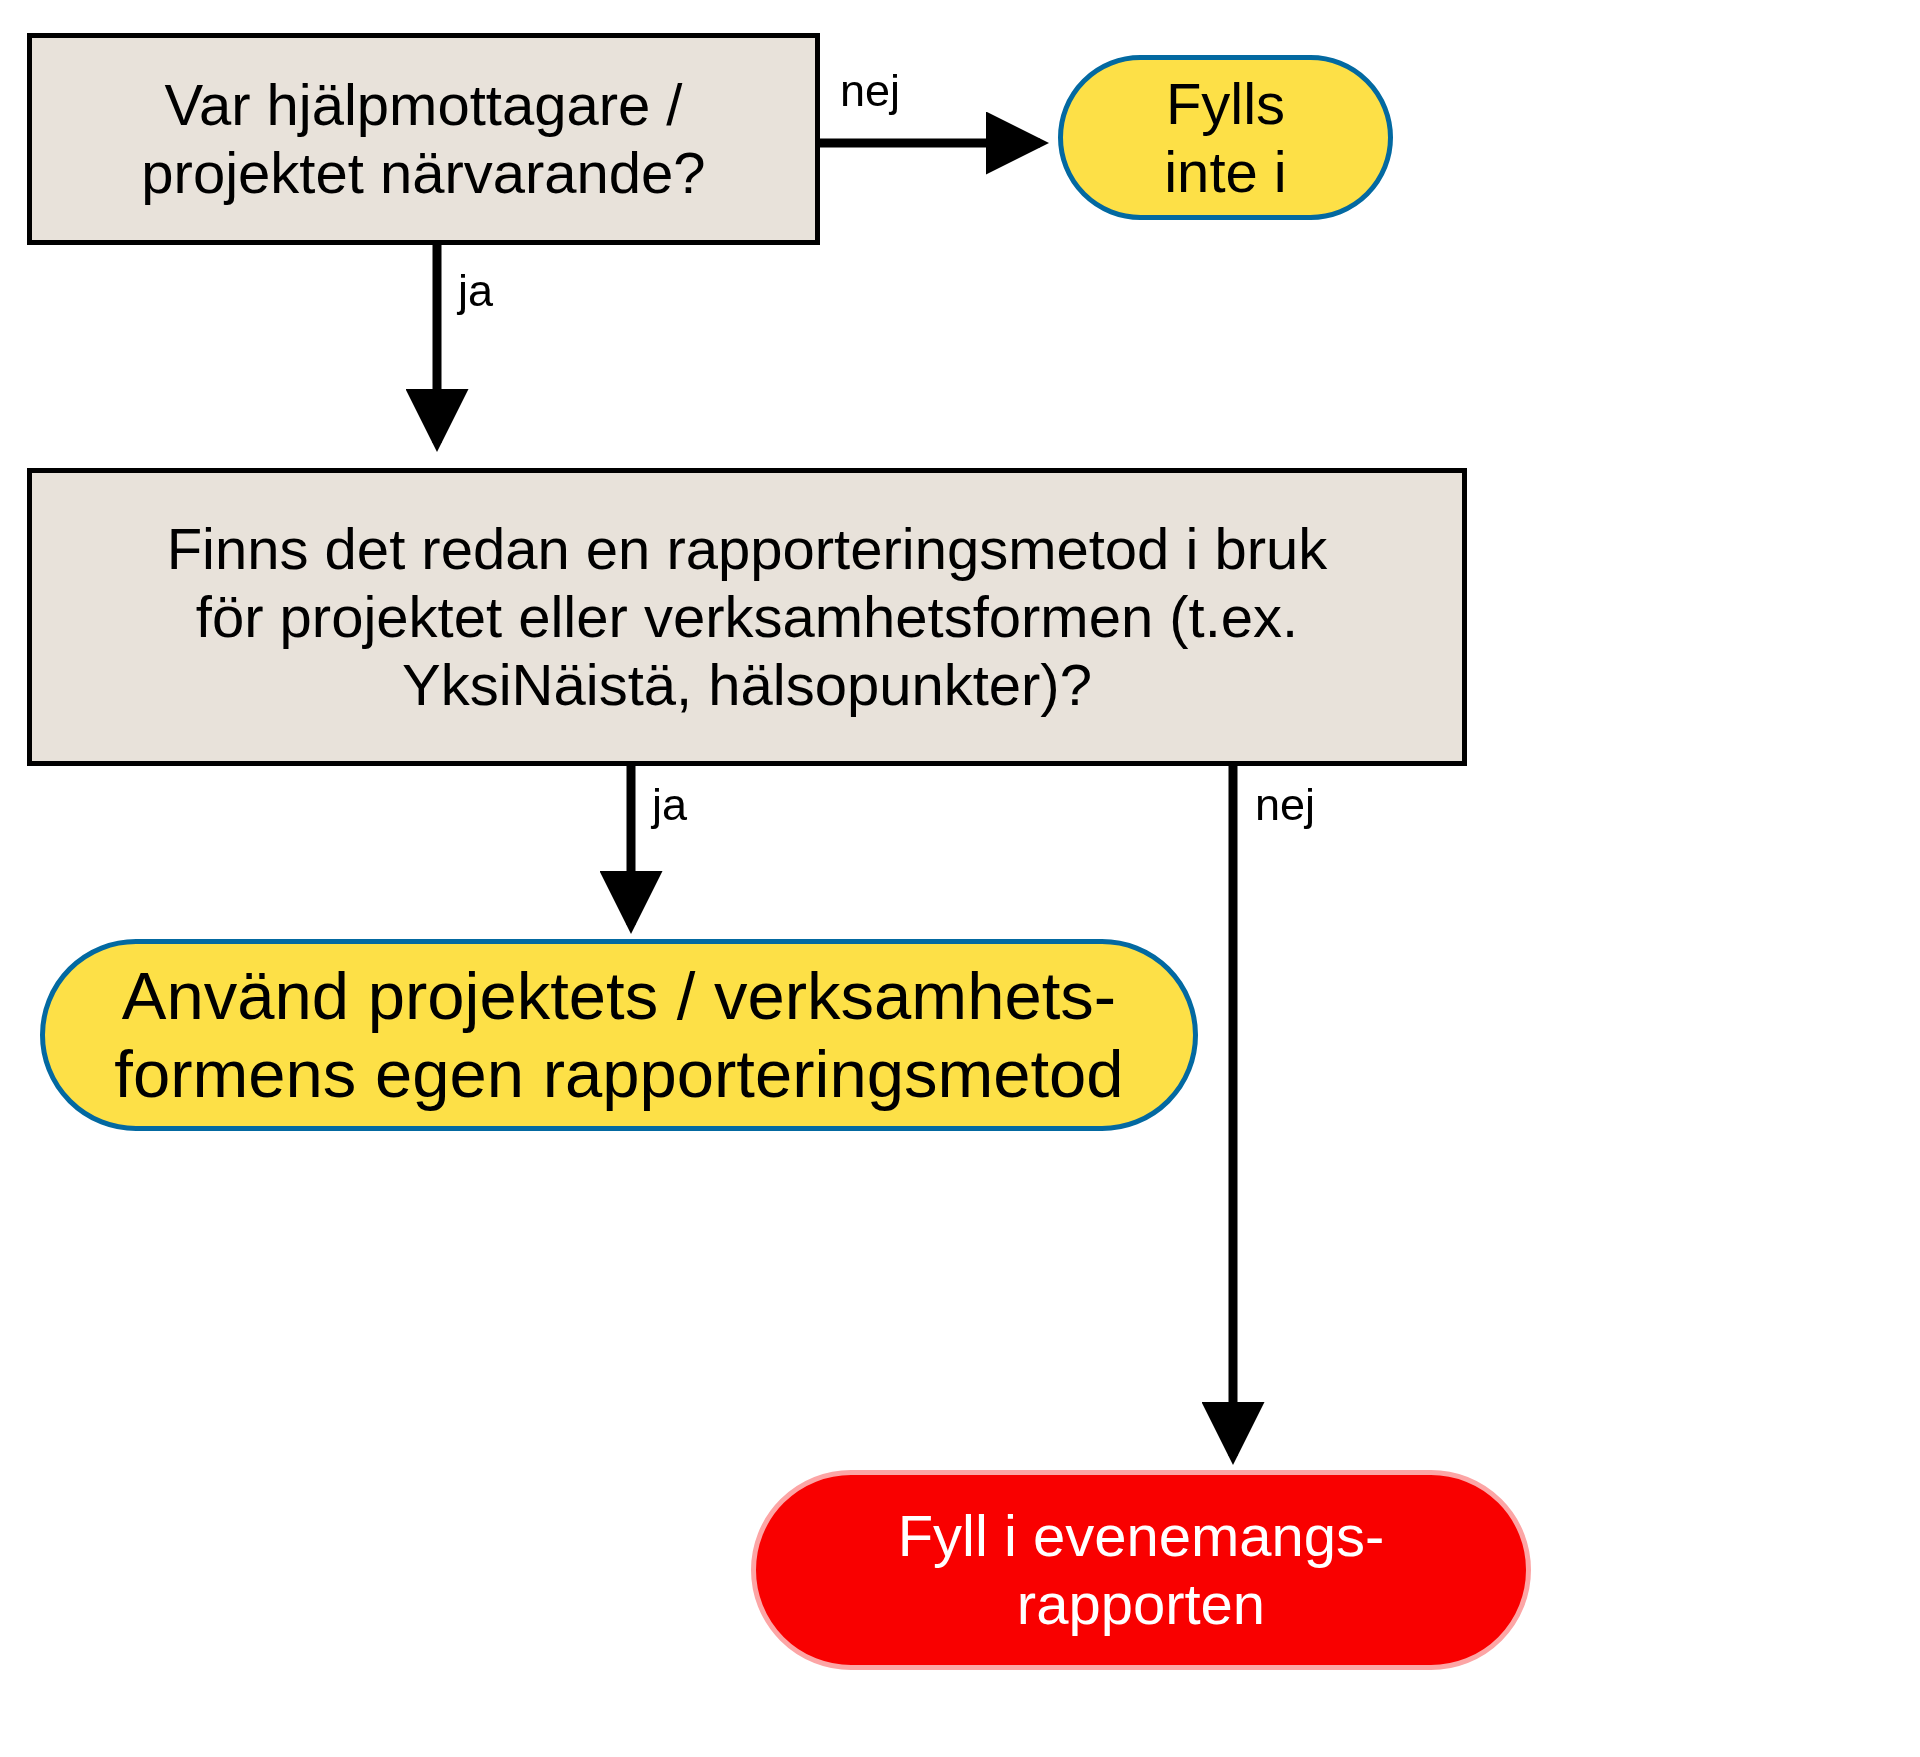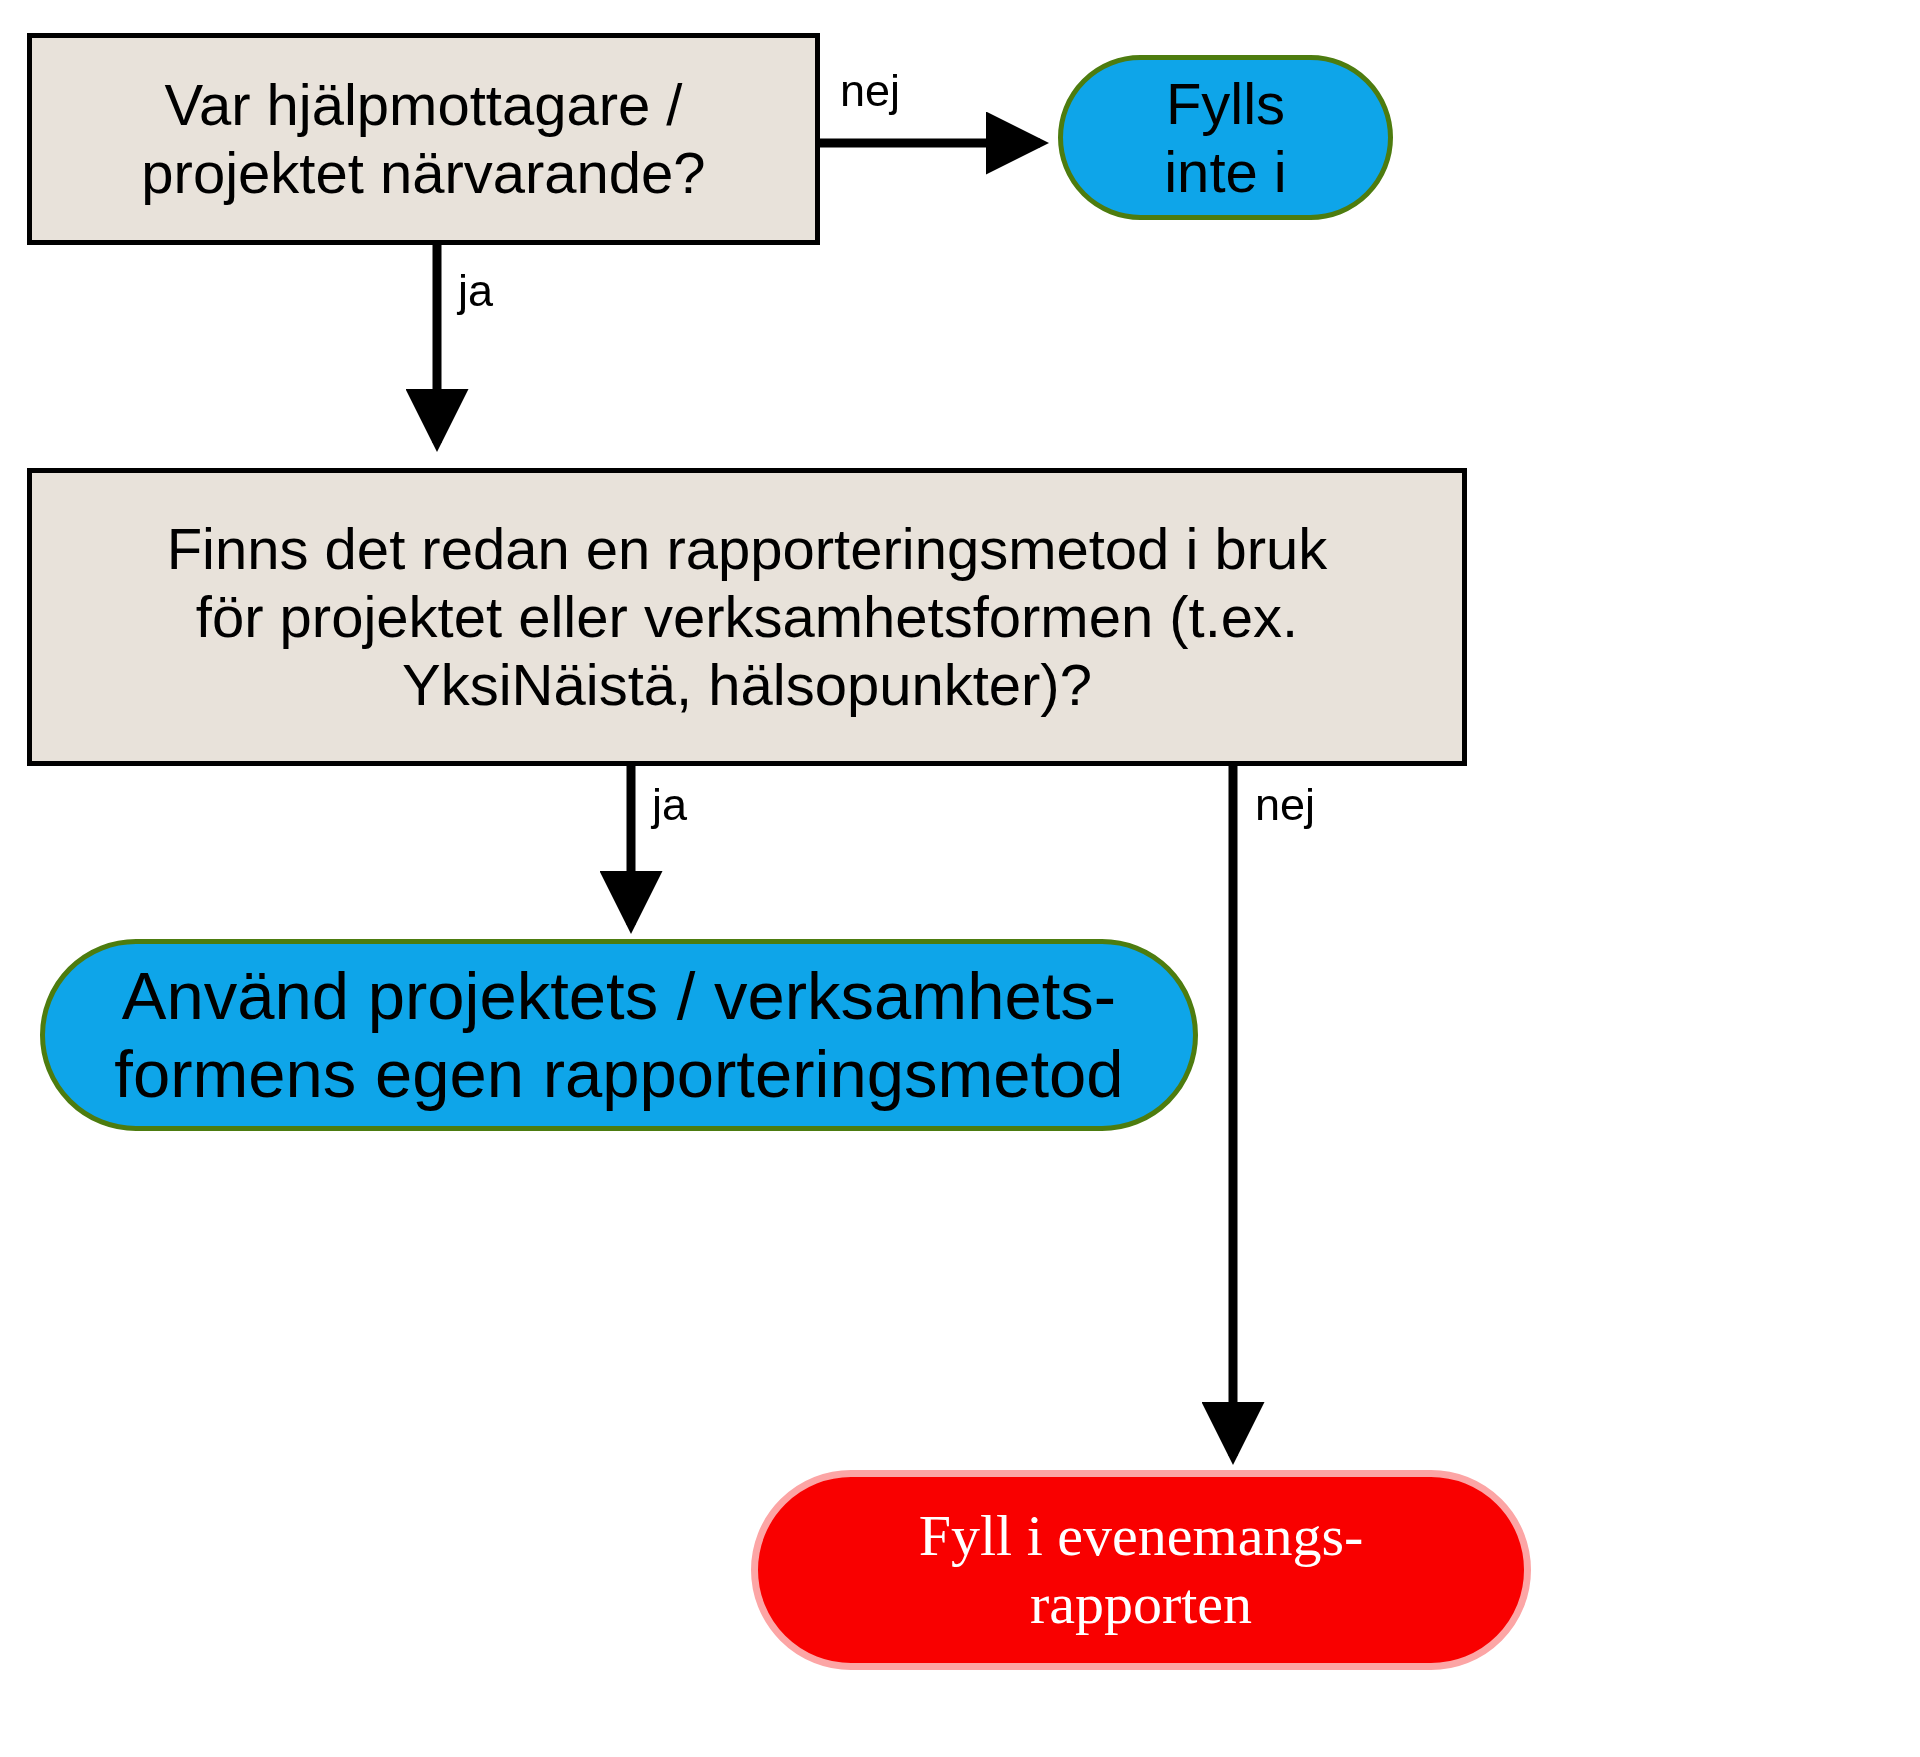--- a/index.html
+++ b/index.html
@@ -26,28 +26,27 @@
     text-align: center;
     color: #000000;
     line-height: 1.17;
     white-space: pre-line;
   }
   .node-rect {
     background: #e8e2da;
     border: 5px solid #000000;
   }
   .node-pill {
-    background: #0ea5e9;
-    border: 5px solid #4d7c0f;
+    background: #fde047;
+    border: 5px solid #0369a1;
   }
   .node-pill-red {
     background: #f90000;
-    border: 7px solid #fca5a5;
+    border: 5px solid #fca5a5;
     color: #ffffff;
-    font-family: Liberation Serif, serif;
   }
   
   #node-question-1 {
     left: 27px;  top: 33px;
     width: 793px; height: 212px;
     font-size: 58px;
   }
   #node-fylls-inte-i {
     left: 1058px; top: 55px;
     width: 335px; height: 165px;

